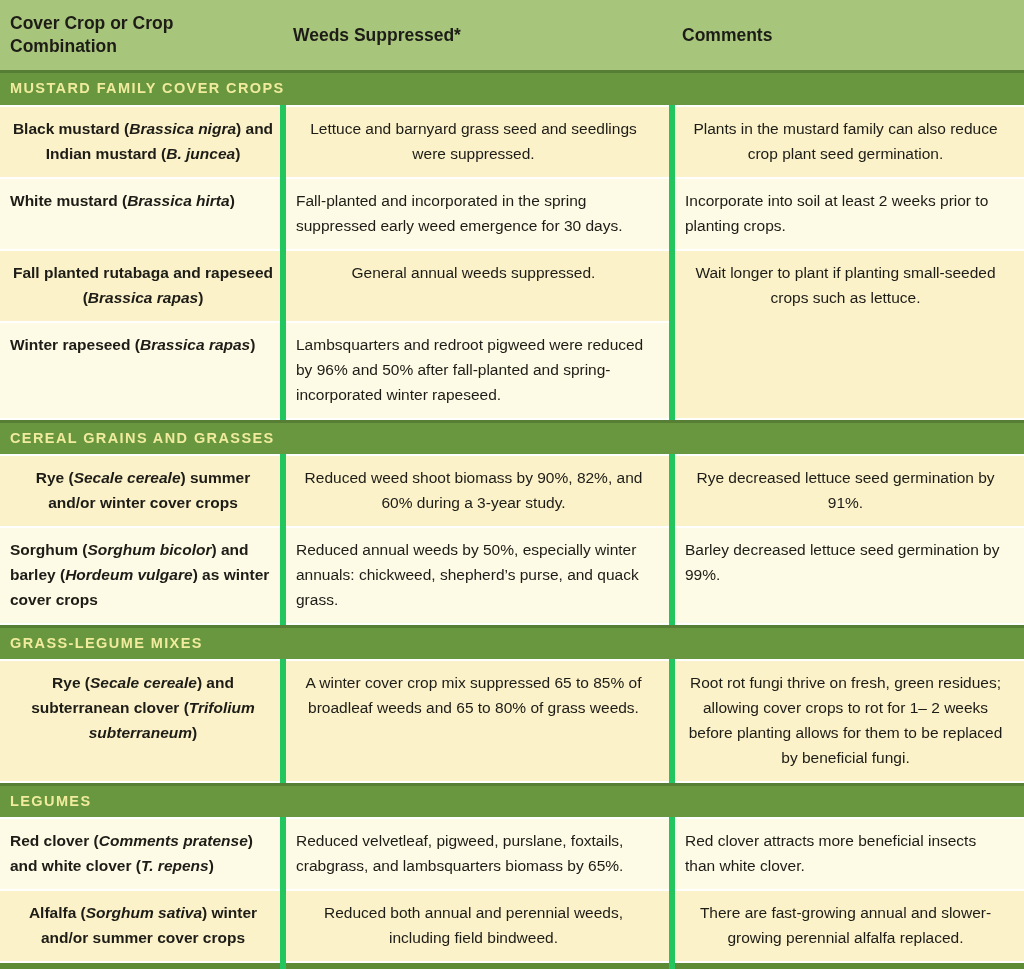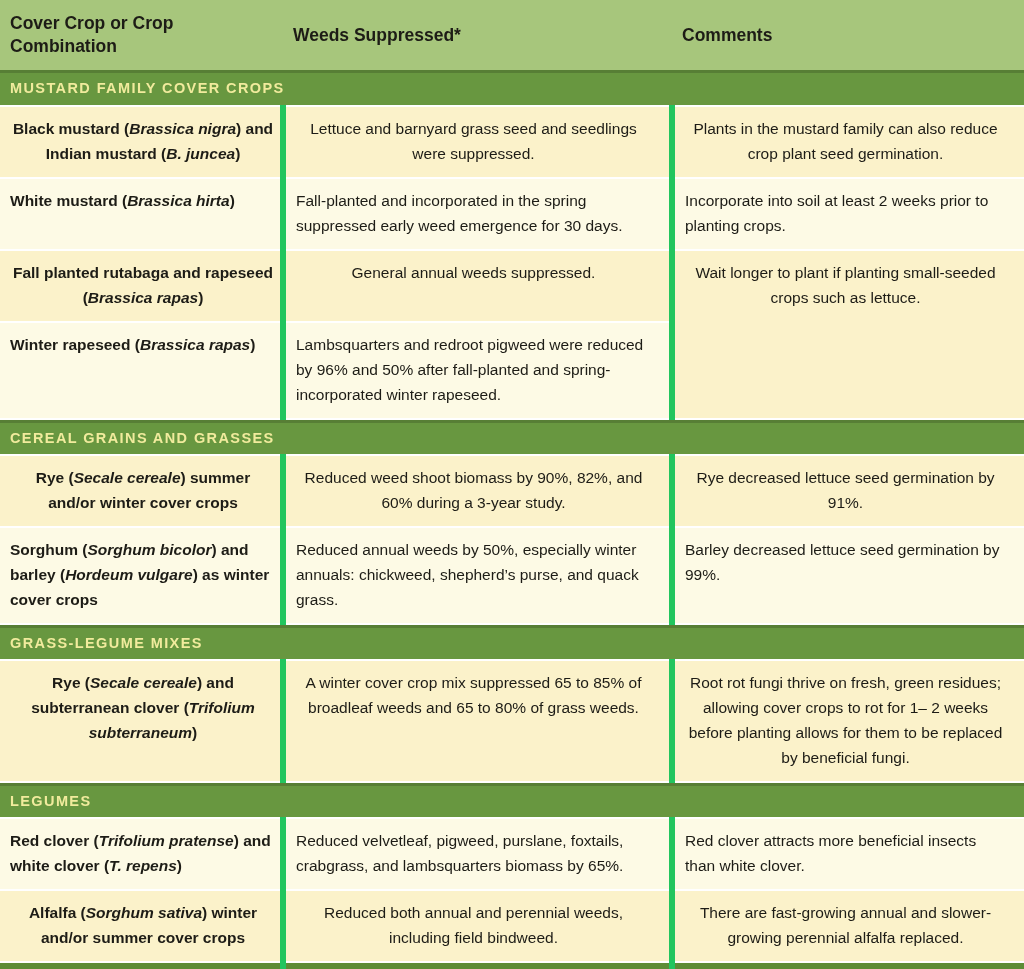--- a/index.html
+++ b/index.html
@@ -123,21 +123,21 @@
       </tr>
       <tr class="row dark">
         <td class="crop c1">Rye (<i>Secale cereale</i>) and subterranean clover (<i>Trifolium subterraneum</i>)</td>
         <td class="c2">A winter cover crop mix suppressed 65 to 85% of broadleaf weeds and 65 to 80% of grass weeds.</td>
         <td class="c3">Root rot fungi thrive on fresh, green residues; allowing cover crops to rot for 1– 2 weeks before planting allows for them to be replaced by beneficial fungi.</td>
       </tr>
       <tr class="band">
         <td colspan="3">LEGUMES</td>
       </tr>
       <tr class="row light">
-        <td class="crop c1">Red clover (<i>Trifolium pratense</i>) and white clover (<i>T. repens</i>)</td>
+        <td class="crop c1">Red clover (<i>Comments pratense</i>) and white clover (<i>T. repens</i>)</td>
         <td class="c2">Reduced velvetleaf, pigweed, purslane, foxtails, crabgrass, and lambsquarters biomass by 65%.</td>
         <td class="c3">Red clover attracts more beneficial insects than white clover.</td>
       </tr>
       <tr class="row dark">
         <td class="crop c1">Alfalfa (<i>Sorghum sativa</i>) winter and/or summer cover crops</td>
         <td class="c2">Reduced both annual and perennial weeds, including field bindweed.</td>
         <td class="c3">There are fast-growing annual and slower-growing perennial alfalfa replaced.</td>
       </tr>
       <tr class="bar">
         <td class="c1"></td>

